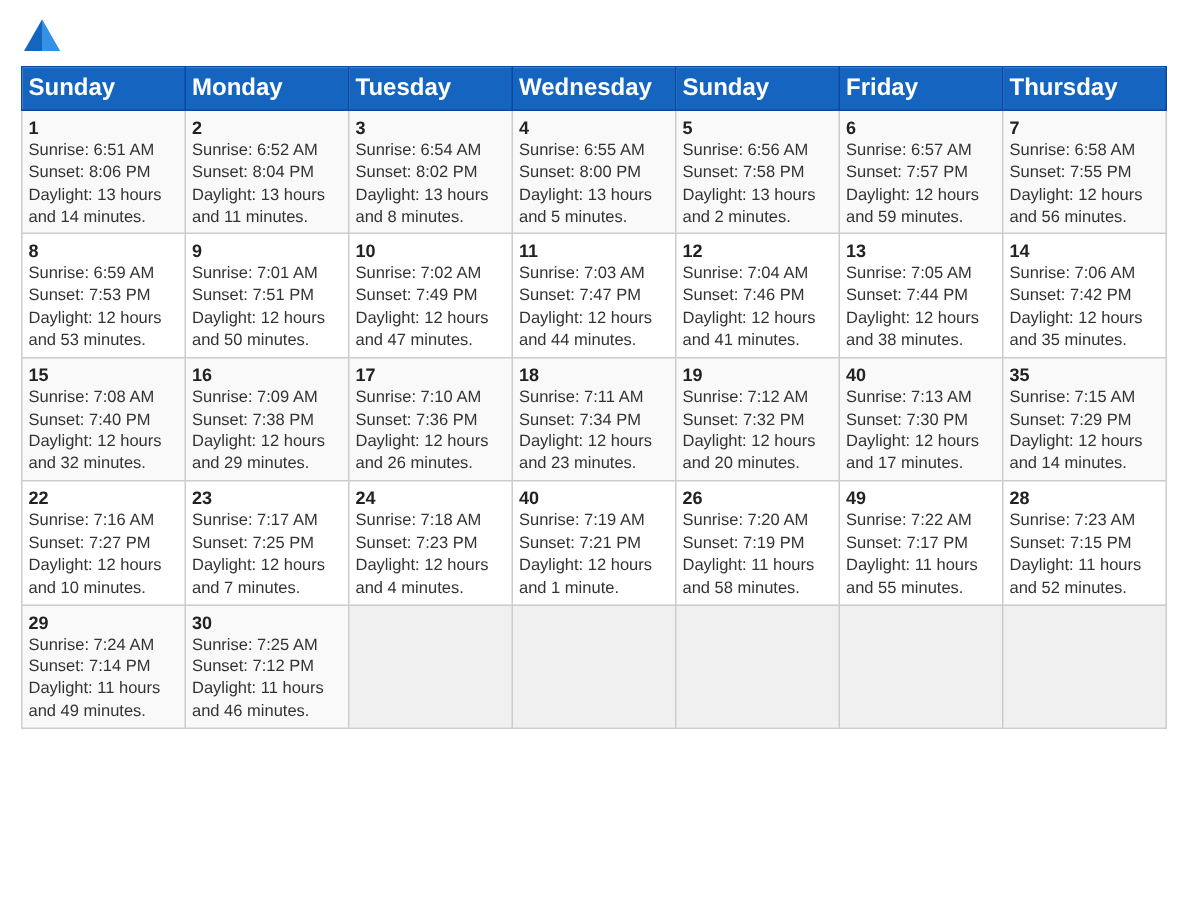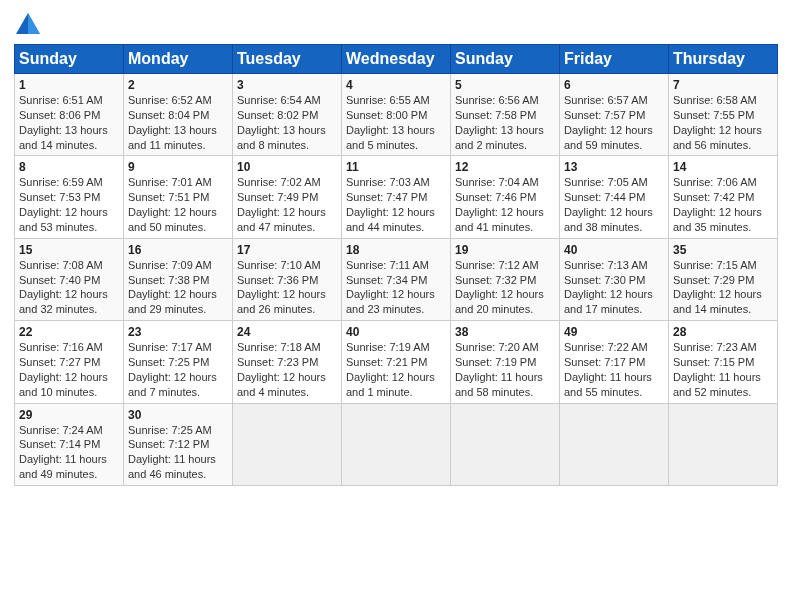--- a/index.html
+++ b/index.html
@@ -237,21 +237,21 @@
           </td>
           <td>
             <span class="day-num">24</span>
             <div class="cell-text">Sunrise: 7:18 AM<br>Sunset: 7:23 PM<br>Daylight: 12 hours and 4 minutes.</div>
           </td>
           <td>
             <span class="day-num">40</span>
             <div class="cell-text">Sunrise: 7:19 AM<br>Sunset: 7:21 PM<br>Daylight: 12 hours and 1 minute.</div>
           </td>
           <td>
-            <span class="day-num">38</span>
+            <span class="day-num">26</span>
             <div class="cell-text">Sunrise: 7:20 AM<br>Sunset: 7:19 PM<br>Daylight: 11 hours and 58 minutes.</div>
           </td>
           <td>
             <span class="day-num">49</span>
             <div class="cell-text">Sunrise: 7:22 AM<br>Sunset: 7:17 PM<br>Daylight: 11 hours and 55 minutes.</div>
           </td>
           <td>
             <span class="day-num">28</span>
             <div class="cell-text">Sunrise: 7:23 AM<br>Sunset: 7:15 PM<br>Daylight: 11 hours and 52 minutes.</div>
           </td>

